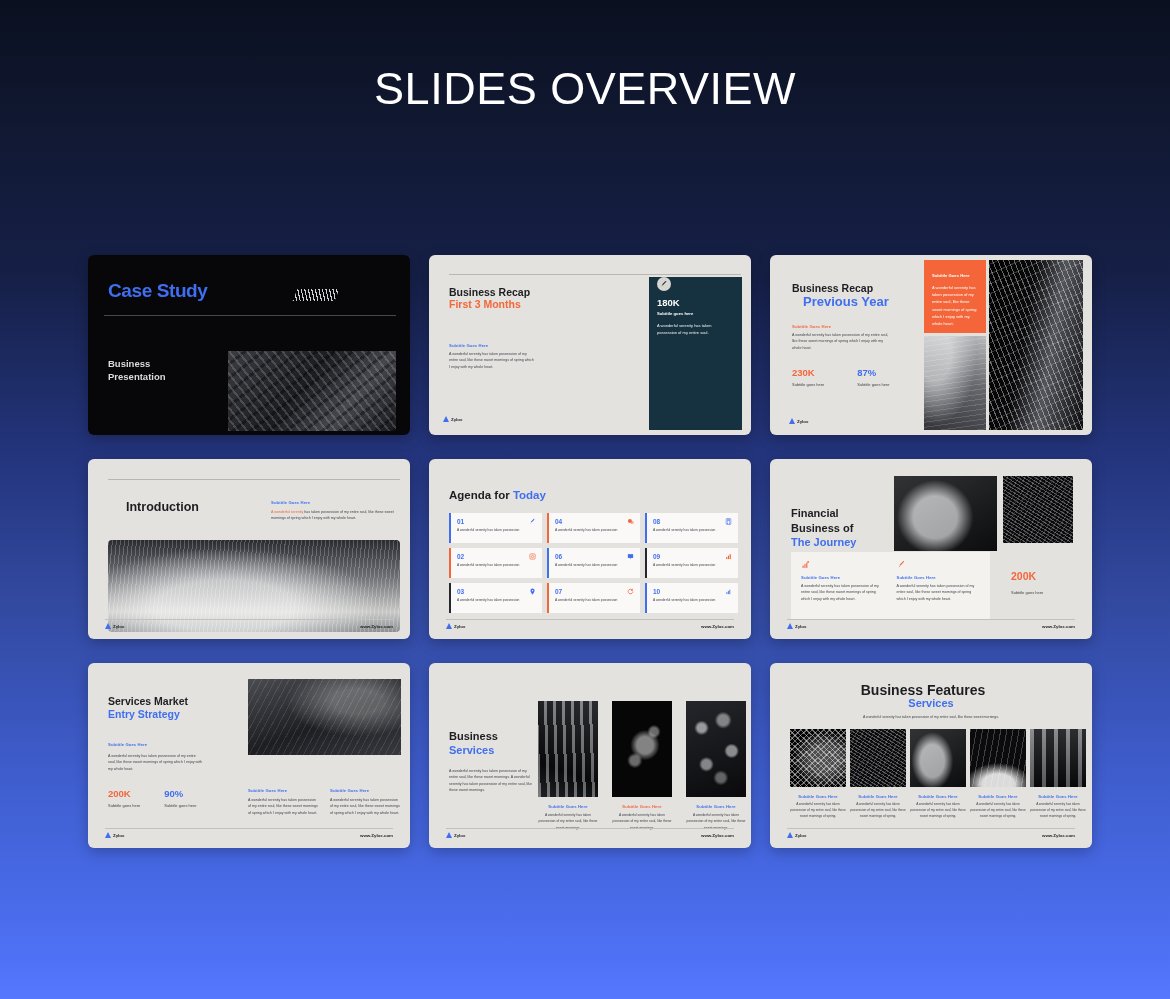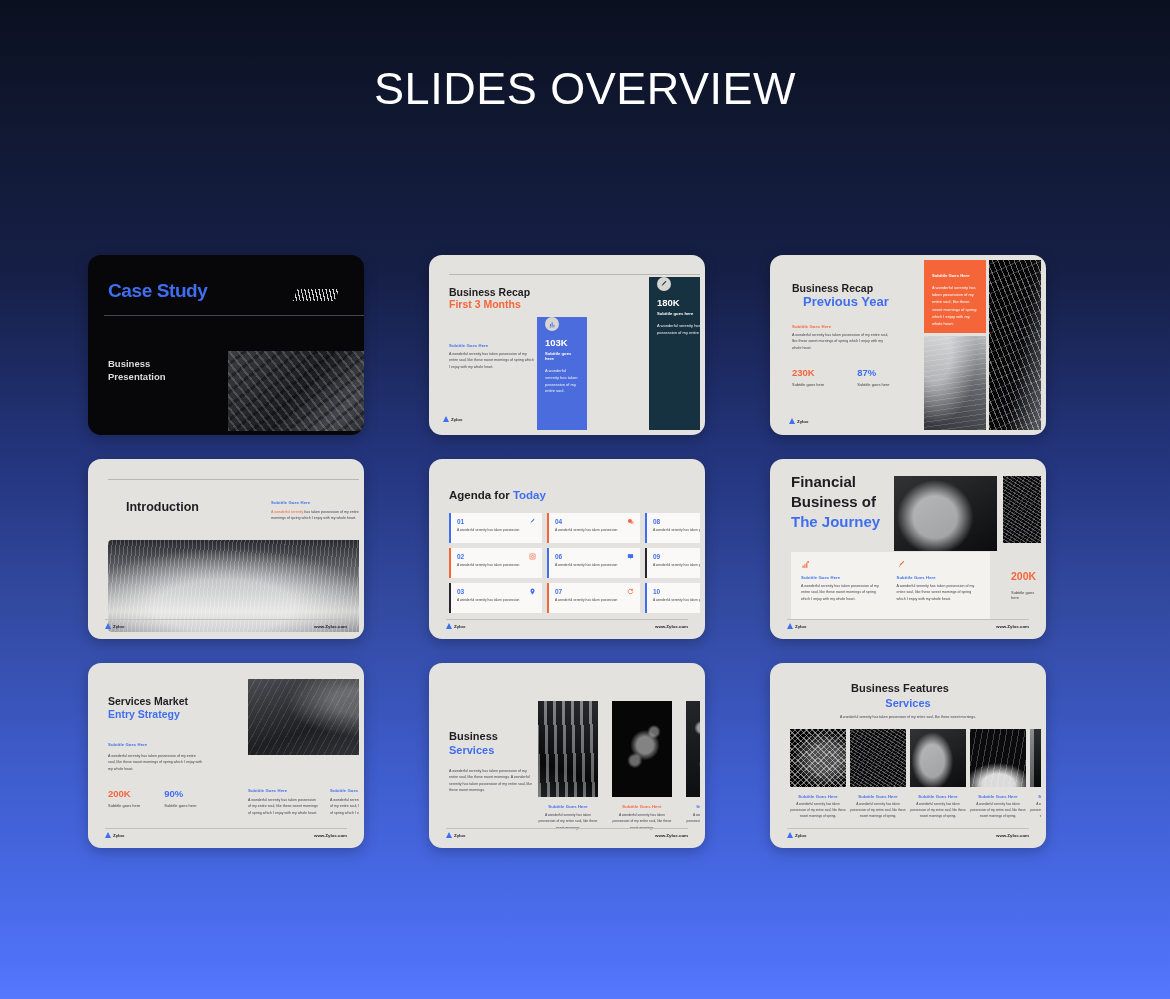--- a/index.html
+++ b/index.html
@@ -31,23 +31,23 @@
     position: absolute;
     left: 88px;
     top: 255px;
     width: 1004px;
     display: grid;
     grid-template-columns: 322px 322px 322px;
     column-gap: 19px;
     row-gap: 24px;
   }
   .slide {
-    width: 276px;
+    width: 322px;
     height: 180px;
-    border-radius: 13px;
+    border-radius: 6px;
     background: #e4e2de;
     overflow: hidden;
     position: relative;
     box-shadow: 0 4px 14px rgba(0,0,0,.25);
   }
   .slide.tall { height: 185px; }
   .inner {
     position: absolute;
     inset: 5px;
     overflow: hidden;
@@ -210,21 +210,21 @@
   .s5 .h1 { position:absolute; left:15px; top:25px; font-size:11.5px;}
   .s5 .grid { position:absolute; left:15px; top:49px; display:grid; grid-template-columns:repeat(3,93px); grid-auto-rows:30px; column-gap:5px; row-gap:5px;}
   .s5 .card { background:#faf9f7; border-left:2px solid #3f6ff0; padding:5px 6px; position:relative;}
   .s5 .card.o { border-left-color:#f4663a;}
   .s5 .card.d { border-left-color:#26272c;}
   .s5 .card .n { font-size:6.5px; font-weight:700; color:#3f6ff0;}
   .s5 .card .t { font-size:3.3px; color:#41434b; line-height:1.7; margin-top:3px;}
   .s5 .card .ic { position:absolute; right:6px; top:5px; font-size:7px; line-height:1;}
 
   
-  .s6 .h1 { position:absolute; left:16px; top:8px; font-size:15px; line-height:1.33;}
+  .s6 .h1 { position:absolute; left:16px; top:42px; font-size:11px; line-height:1.33;}
   .s6 .img1 { position:absolute; left:119px; top:12px; width:103px; height:75px;}
   .s6 .img2 { position:absolute; left:228px; top:12px; width:70px; height:67px;}
   .s6 .panel { position:absolute; left:16px; top:88px; width:199px; height:68px; background:#f3f2ef; padding:8px 10px; display:flex; gap:12px;}
   .s6 .panel .c { width:84px;}
   .s6 .panel .ic { font-size:8px; line-height:1; margin-bottom:4px;}
   .s6 .right { position:absolute; left:236px; top:106px;}
   .s6 .right .n { font-size:10.5px; font-weight:700; color:#f4663a;}
   .s6 .right .c { font-size:4px; color:#41434b; margin-top:8px;}
 
   
@@ -243,21 +243,21 @@
   .s8 .h1 { position:absolute; left:15px; top:62px; font-size:11px;}
   .s8 .h2 { position:absolute; left:15px; top:76px; font-size:11px;}
   .s8 .tx { position:absolute; left:15px; top:100px; width:86px;}
   .s8 .cards { position:absolute; left:104px; top:33px; display:flex; gap:14px;}
   .s8 .cards .c { width:60px; text-align:center;}
   .s8 .cards .im { width:60px; height:96px;}
   .s8 .cards .t { margin-top:7px;}
   .s8 .cards .b { font-size:3.4px; color:#41434b; line-height:1.85; margin-top:3px;}
 
   
-  .s9 .h1 { position:absolute; left:0; right:16px; top:14px; text-align:center; font-size:11px;}
+  .s9 .h1 { position:absolute; left:0; right:16px; top:14px; text-align:center; font-size:14px;}
   .s9 .h2 { position:absolute; left:0; right:0; top:29px; text-align:center; font-size:11px;}
   .s9 .lead { position:absolute; left:0; right:0; top:47px; text-align:center; font-size:3.5px; color:#41434b;}
   .s9 .row { position:absolute; left:15px; top:61px; display:flex; gap:4px;}
   .s9 .row .c { width:56px;}
   .s9 .row .im { width:56px; height:58px;}
   .s9 .row .t { margin-top:7px;}
   .s9 .row .b { font-size:3.2px; color:#41434b; line-height:1.85; margin-top:3px; text-align:center;}
   .s9 .row .t { text-align:center;}
 </style>
 </head>
@@ -283,30 +283,20 @@
   <div class="slide s2">
     <div class="inner">
       <div class="toprule"></div>
       <div class="h1 h-dark">Business Recap</div>
       <div class="h2 h-orange">First 3 Months</div>
       <div class="blk">
         <div class="sub-blue">Subtitle Goes Here</div>
         <div class="body-txt" style="margin-top:3px">A wonderful serenity has taken possession of my entire soul, like these sweet mornings of spring which I enjoy with my whole heart.</div>
       </div>
 
-      <div class="bar b1" style="padding-bottom:16px">
-        <div class="badge">
-            <svg width="8" height="8" viewBox="0 0 24 24">
-              <path fill="#4a6cdd" d="M4 20h16v1.5H4zM6 12h3v7H6zm5-5h3v12h-3zm5 8h3v4h-3z"></path>
-            </svg>
-          </div>
-        <div class="num">103K</div>
-        <div class="st">Subtitle goes here</div>
-        <div class="bd">A wonderful serenity has taken possession of my entire soul.</div>
-      </div>
 
 
       <div class="bar b3" style="padding-bottom:34px">
         <div class="badge">
             <svg width="8" height="8" viewBox="0 0 24 24">
               <path fill="#16313f" d="M5 19l3-1-2-2-1 3zm3.8-3.4L6.4 13.2 15 4.6c1.6-1.6 4-1.8 4-1.8s-.2 2.4-1.8 4l-8.4 8.8z"></path>
             </svg>
           </div>
         <div class="num">180K</div>
         <div class="st">Subtitle goes here</div>

